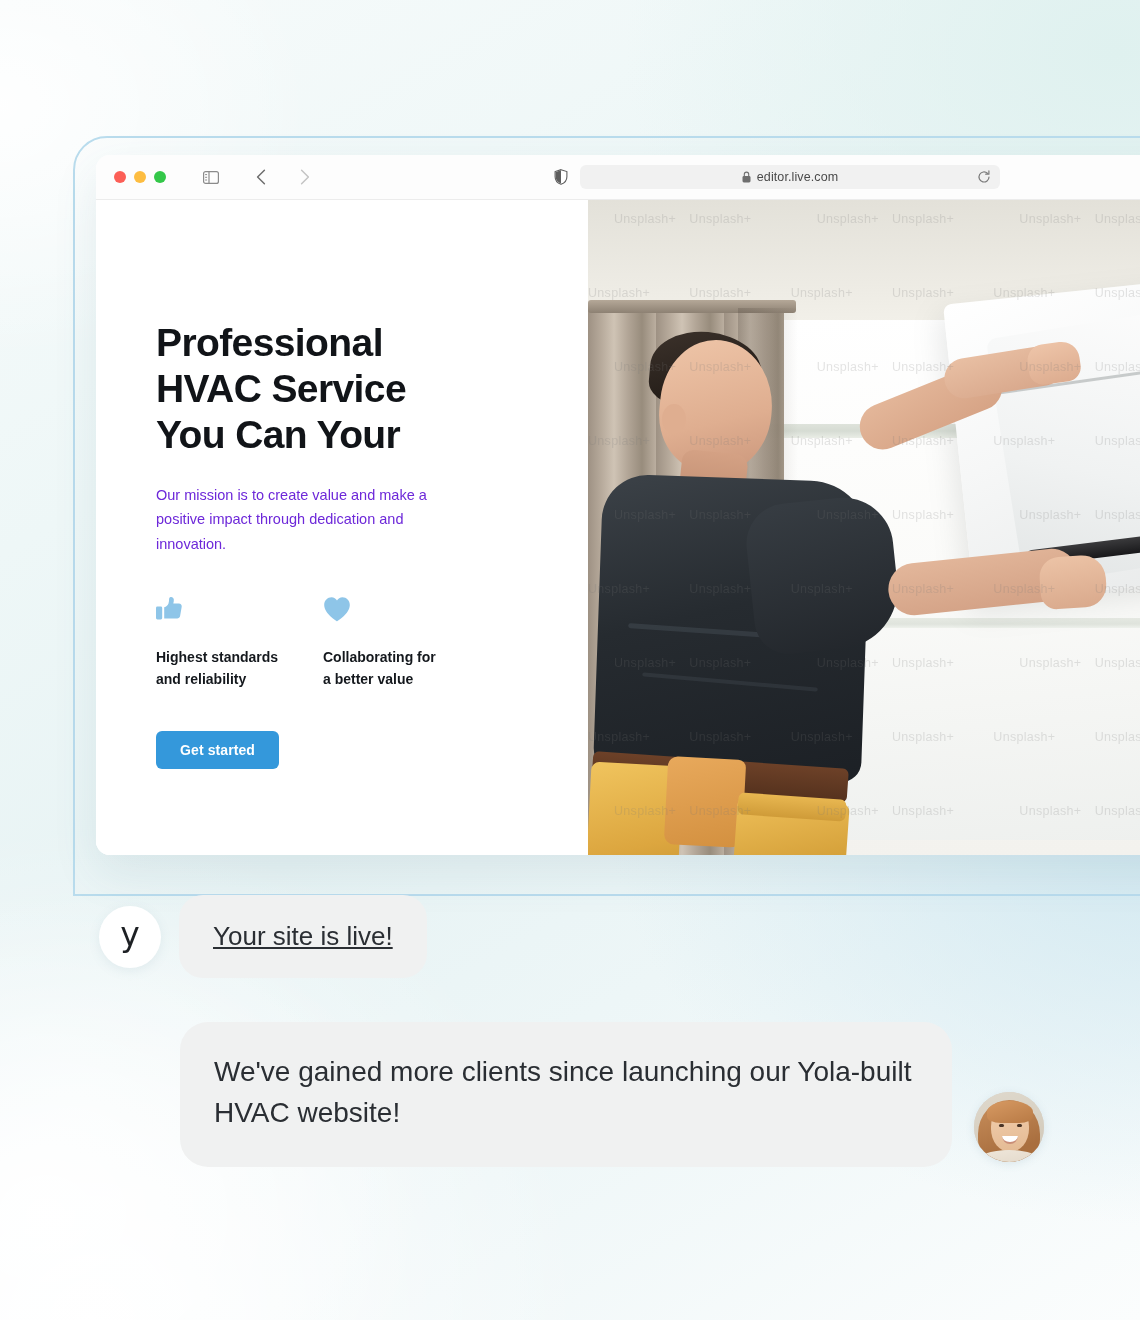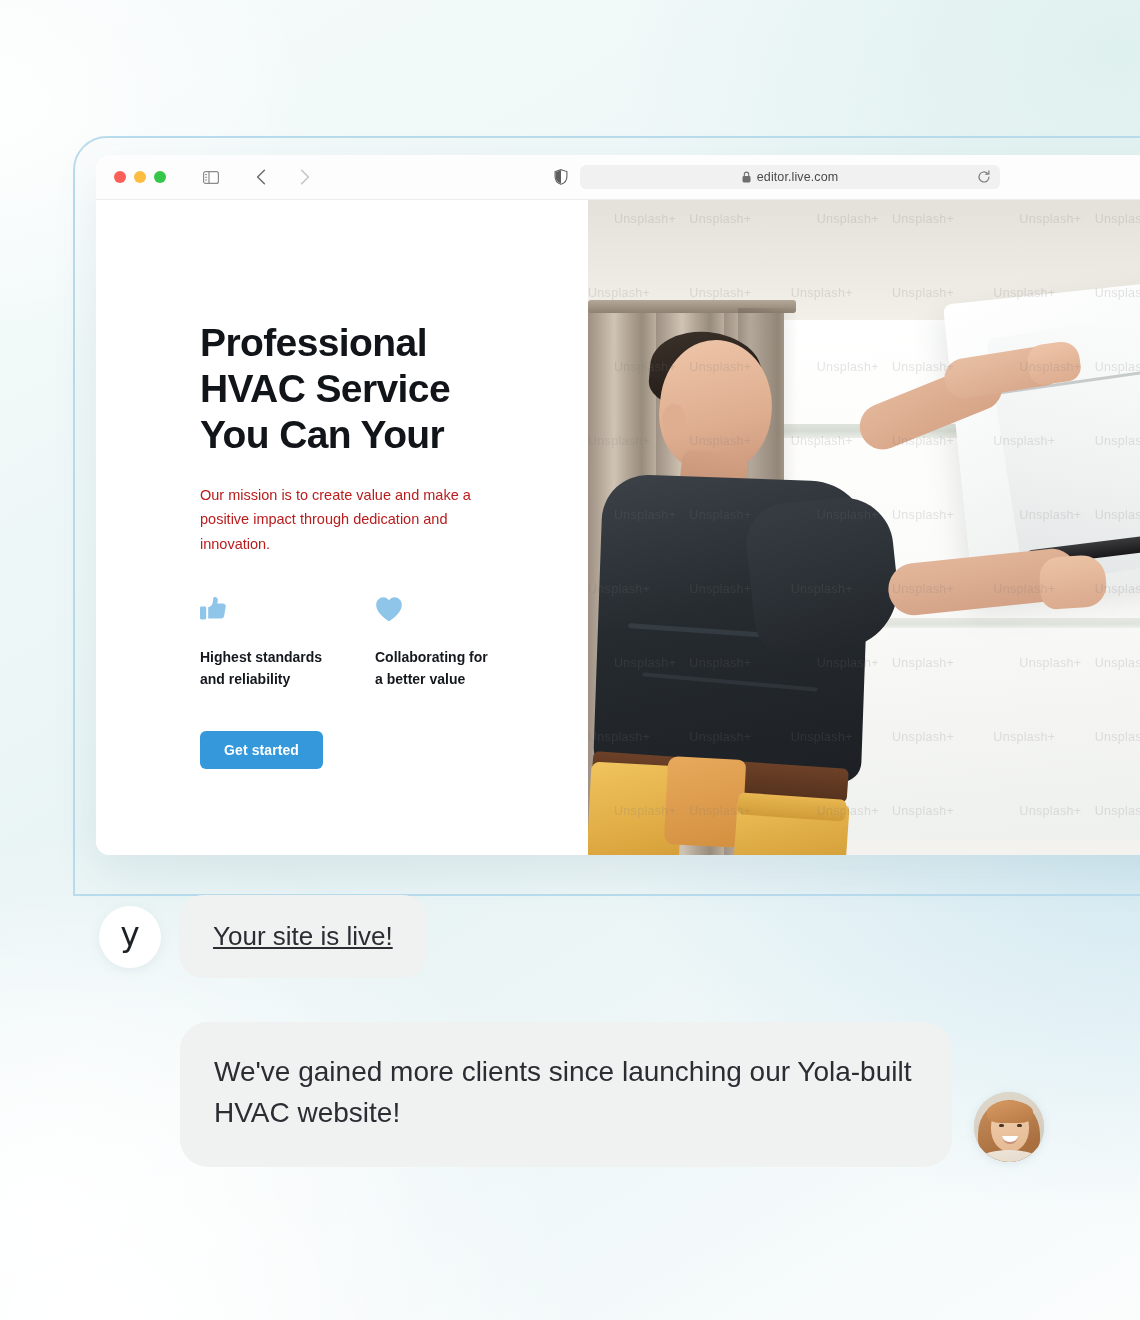--- a/index.html
+++ b/index.html
@@ -123,44 +123,44 @@
   #site {
     display: flex;
     height: 655px;
     background: #ffffff;
   }
 
   #site-left {
     width: 492px;
     flex: 0 0 492px;
     background: #fff;
-    padding: 120px 0 0 104px;
+    padding: 120px 0 0 60px;
   }
 
   #hero-title {
     font-size: 39px;
     line-height: 1.18;
     font-weight: 700;
     color: #111418;
     letter-spacing: -0.6px;
     max-width: 300px;
   }
 
   #hero-sub {
     margin-top: 25px;
     font-size: 14.5px;
     line-height: 1.68;
-    color: #b91c1c;
+    color: #6d28d9;
     max-width: 285px;
   }
 
   #features {
     margin-top: 40px;
     display: flex;
-    gap: 12px;
+    gap: 4px;
   }
   .feature { width: 163px; }
   .feature-icon { height: 32px; display: flex; align-items: flex-start; }
   .feature-label {
     margin-top: 19px;
     font-size: 14px;
     font-weight: 700;
     line-height: 1.55;
     color: #14181d;
     max-width: 145px;

